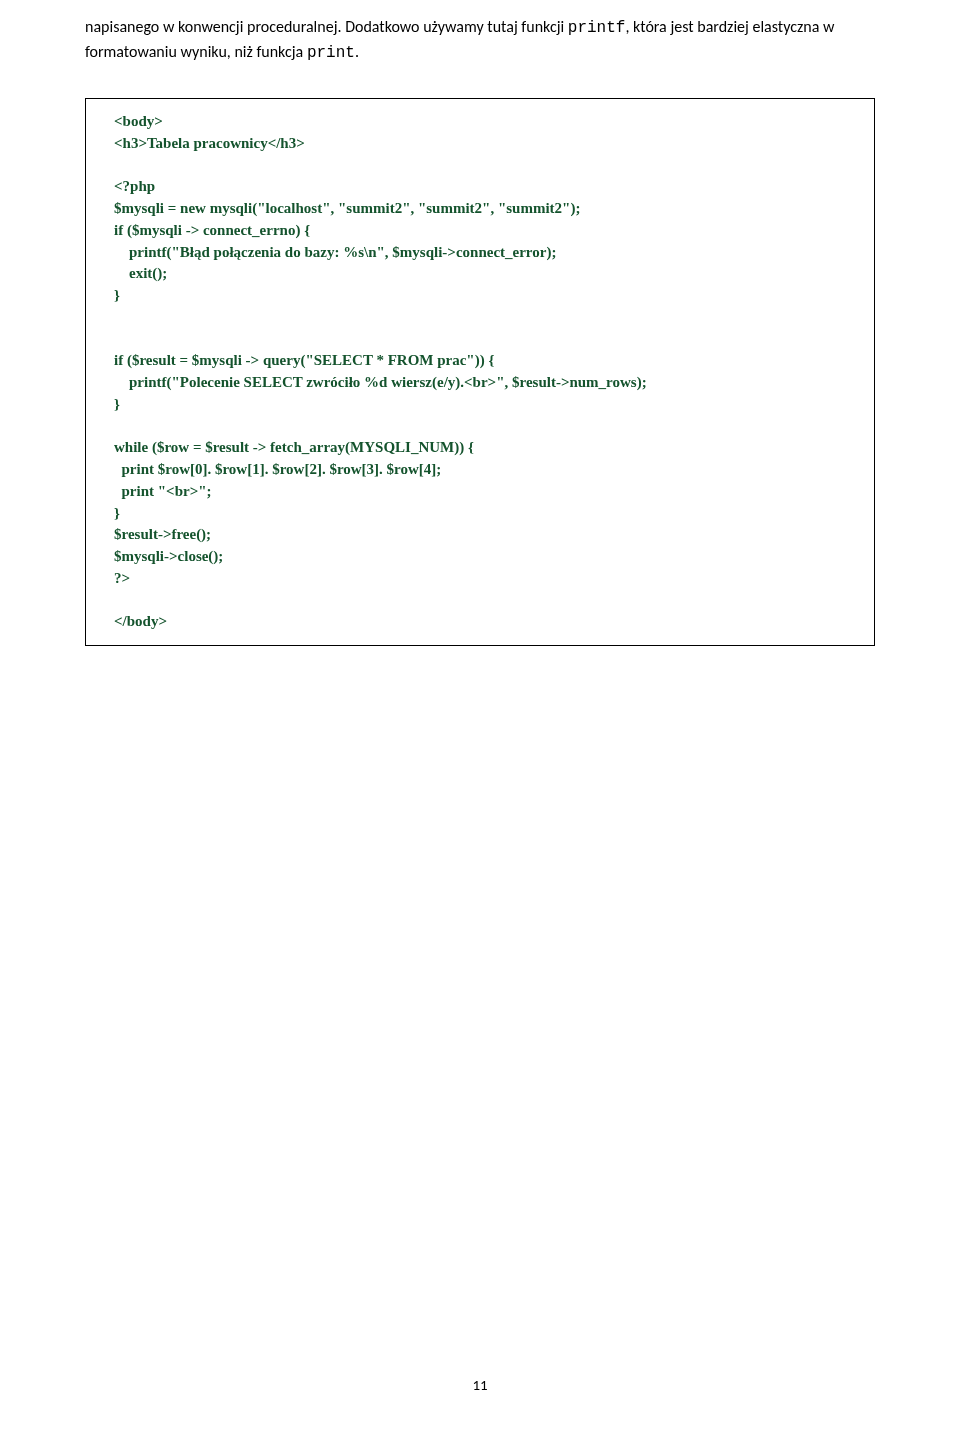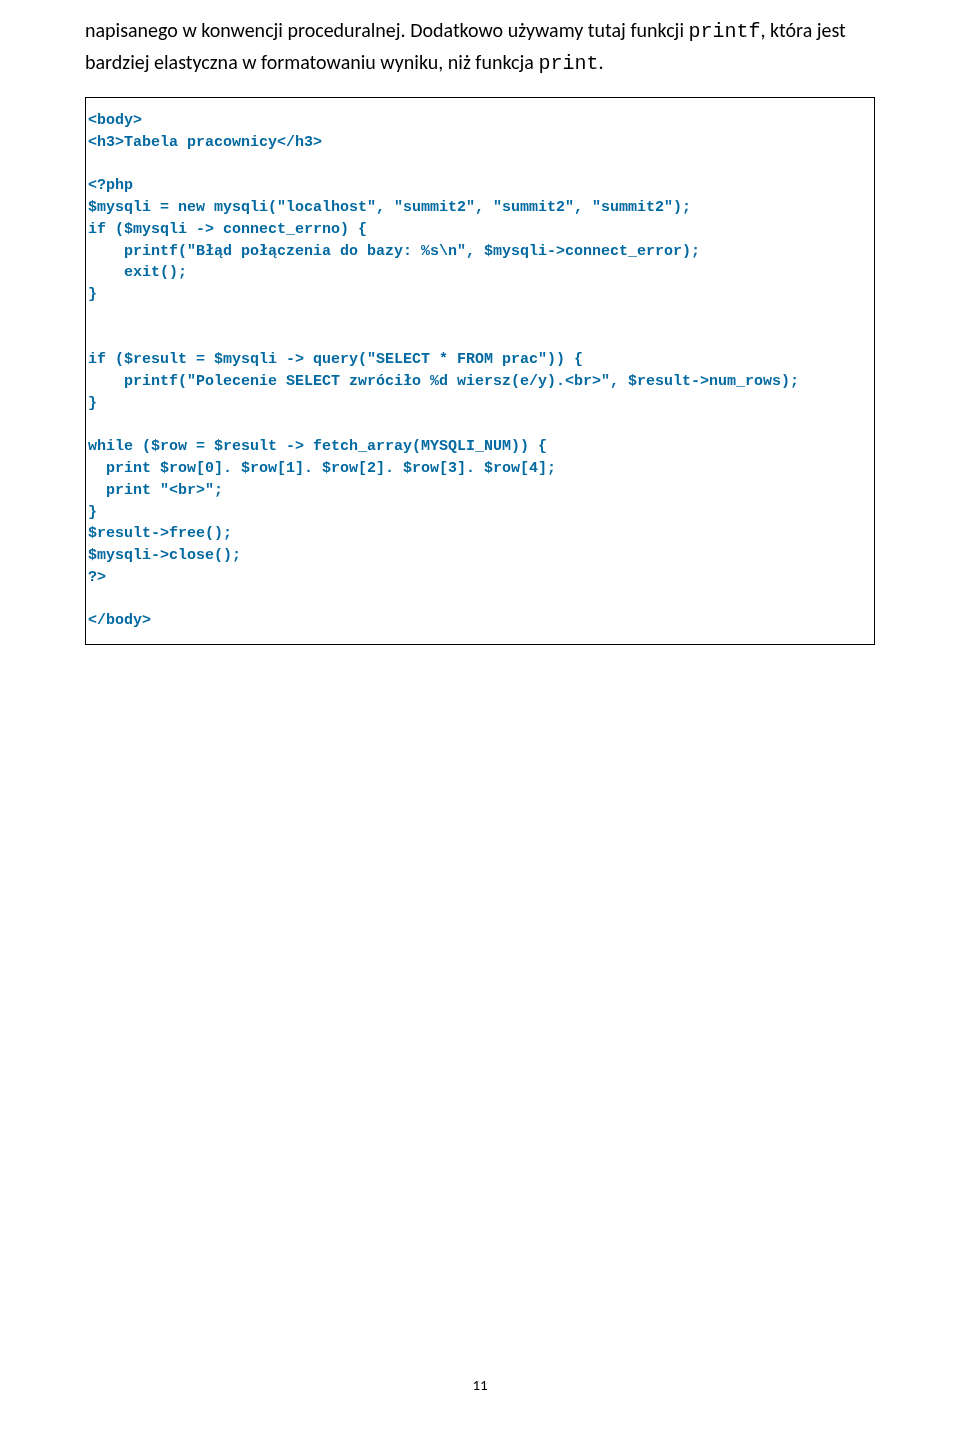--- a/index.html
+++ b/index.html
@@ -9,36 +9,36 @@
   }
   body {
     width: 960px;
     height: 1452px;
     background: #ffffff;
     font-family: Calibri, Arial, sans-serif;
     padding: 0 85px;
     position: relative;
   }
   .intro-text {
-    font-size: 20px;
+    font-size: 16px;
     line-height: 1.5;
     color: #000000;
-    margin-bottom: 18px;
+    margin-bottom: 33px;
     padding-top: 15px;
   }
   .intro-text .mono {
     font-family: "Courier New", Courier, monospace;
   }
   .code-box {
     border: 1px solid #000000;
-    padding: 12px 2px;
-    font-family: Liberation Mono, monospace;
+    padding: 12px 28px;
+    font-family: Liberation Serif, serif;
     font-size: 15px;
     line-height: 1.45;
-    color: #0369a1;
+    color: #14532d;
     font-weight: bold;
     white-space: pre-wrap;
   }
   .page-number {
     position: absolute;
     bottom: 58px;
     left: 0;
     right: 0;
     text-align: center;
     font-size: 15px;

